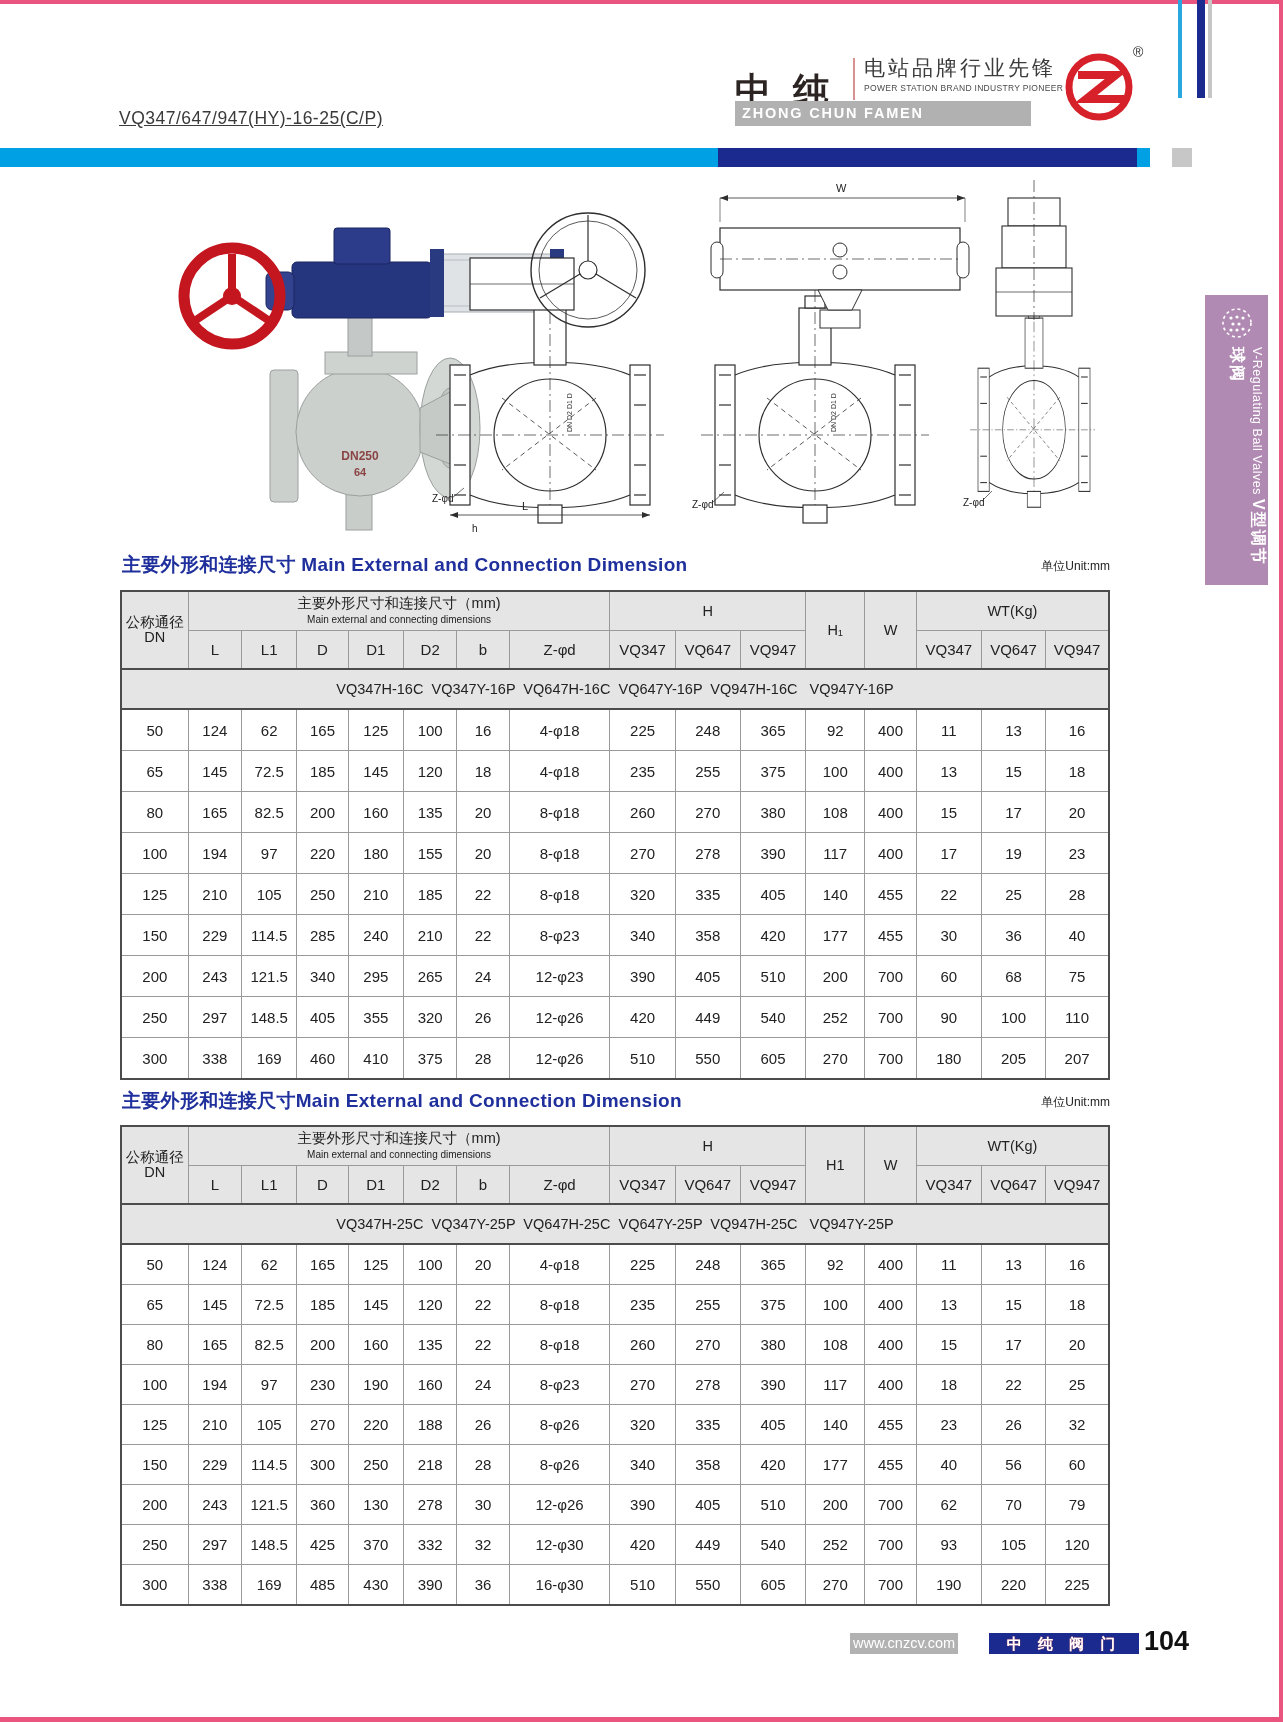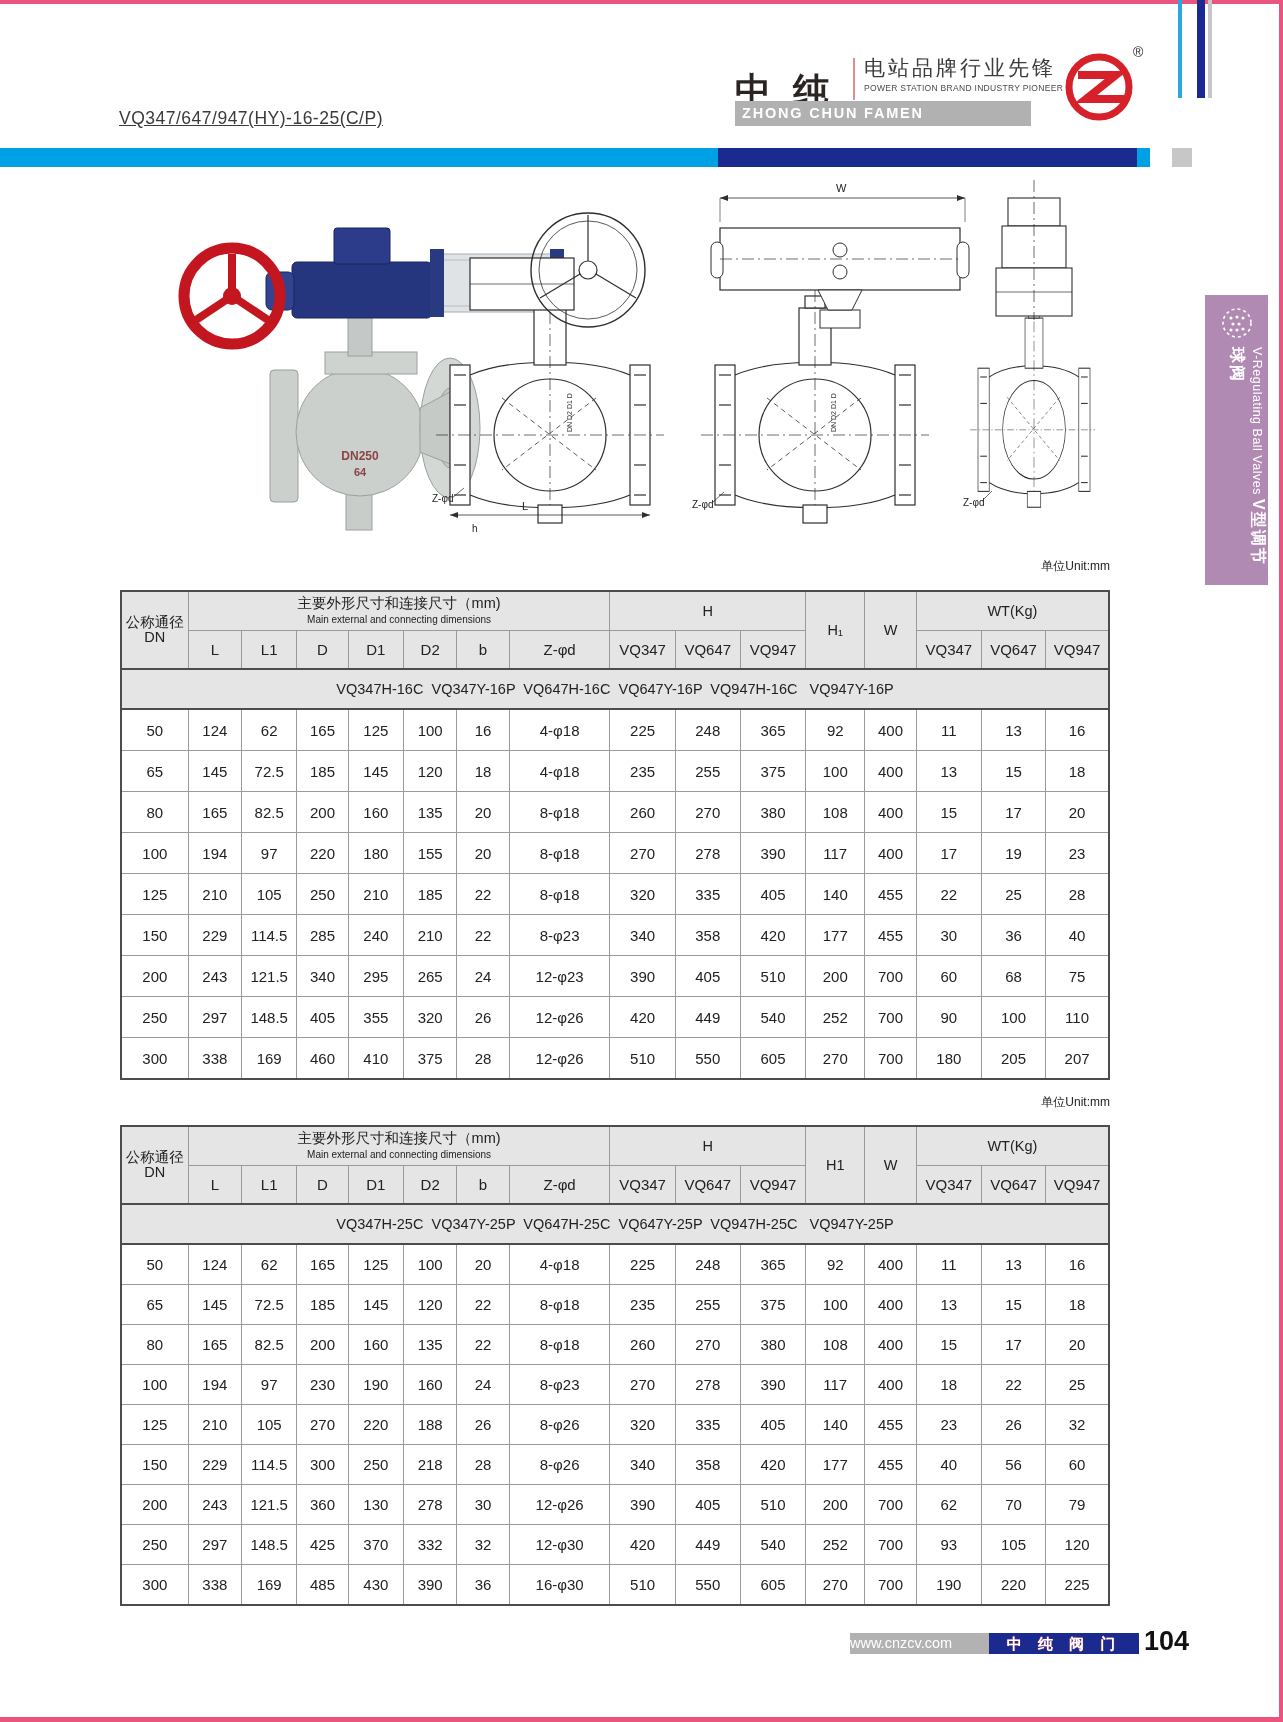--- a/index.html
+++ b/index.html
@@ -57,22 +57,22 @@
   table.dim .rowB th { height:37px; font-size:15px; }
   table.dim .dn-cell { font-size:14px; line-height:15px;margin-left:36px; }
   table.dim .dims-cn { font-size:14.5px; line-height:17px; display:block; }
   table.dim .dims-en { font-size:10px; line-height:15px; display:block; }
   table.dim .model-row td { background:#e5e5e5; height:38px; font-size:14.5px; white-space:pre;
               border-top:2px solid #4c4c4c; border-bottom:2px solid #4c4c4c; }
   #t1 tbody.data tr td { height:40px; font-size:15px; background:#fff; }
   #t2 tbody.data tr td { height:39px; font-size:15px; background:#fff; }
 
   
-  .foot-web  { left:850px; top:1633px; width:163px; height:21px; background:#b2b2b2; color:#fff;
-               font-size:14.5px; line-height:21px; }
+  .foot-web  { left:850px; top:1633px; width:108px; height:21px; background:#b2b2b2; color:#fff;
+               font-size:14.5px; line-height:21px; text-align:center; }
   .foot-brand{ left:989px; top:1633px; width:150px; height:21px; background:#1b2a8e; color:#fff;
                font-size:15px; font-weight:bold; letter-spacing:6px; line-height:21px; text-align:center;
                text-shadow:0 0 1px #d44; }
   .foot-page { left:1144px; top:1626px; font-size:27px; font-weight:bold; color:#111; }
 
   
   .side-tab { left:1205px; top:295px; width:63px; height:290px; background:#b18ab3; }
   .side-tab .tab-icon { position:absolute; left:14px; top:10px; }
   .side-tab .tab-text { position:absolute; left:0; top:52px; right:0; bottom:6px;
       writing-mode:vertical-rl; text-orientation:sideways; color:#fff; text-align:left; padding-left:6px; }
@@ -211,20 +211,21 @@
       <rect x="888" y="28" width="52" height="28" fill="#fff" stroke="#2e2e2e" stroke-width="1.1"></rect>
       <rect x="882" y="56" width="64" height="42" fill="#fff" stroke="#2e2e2e" stroke-width="1.1"></rect>
       <rect x="876" y="98" width="76" height="48" fill="#fff" stroke="#2e2e2e" stroke-width="1.1"></rect>
       <line x1="876" y1="122" x2="952" y2="122" stroke="#2e2e2e" stroke-width="0.7"></line>
       <line x1="914" y1="10" x2="914" y2="150" stroke="#2e2e2e" stroke-dasharray="12,4,2,4" stroke-width="0.7"></line>
       <text x="843" y="336" font-size="10" fill="#222">Z-φd</text>
       <line x1="862" y1="331" x2="872" y2="321" stroke="#2e2e2e" stroke-width="0.7"></line>
     </g>
   </svg>
 
+  <div class="abs sec-title sec1-title">主要外形和连接尺寸  Main External and Connection Dimension</div>
   <div class="abs unit-label unit1">单位Unit:mm</div>
 
   <table class="dim" id="t1">
     <colgroup>
       <col style="width:6.8%">
         <col style="width:5.4%">
         <col style="width:5.6%">
         <col style="width:5.2%">
       <col style="width:5.6%">
         <col style="width:5.4%">
@@ -431,20 +432,21 @@
           <td>605</td>
           <td>270</td>
           <td>700</td>
           <td>180</td>
           <td>205</td>
           <td>207</td>
         </tr>
       </tbody>
   </table>
 
+  <div class="abs sec-title sec2-title">主要外形和连接尺寸Main External and Connection Dimension</div>
   <div class="abs unit-label unit2">单位Unit:mm</div>
 
   <table class="dim" id="t2">
     <colgroup>
       <col style="width:6.8%">
         <col style="width:5.4%">
         <col style="width:5.6%">
         <col style="width:5.2%">
       <col style="width:5.6%">
         <col style="width:5.4%">

